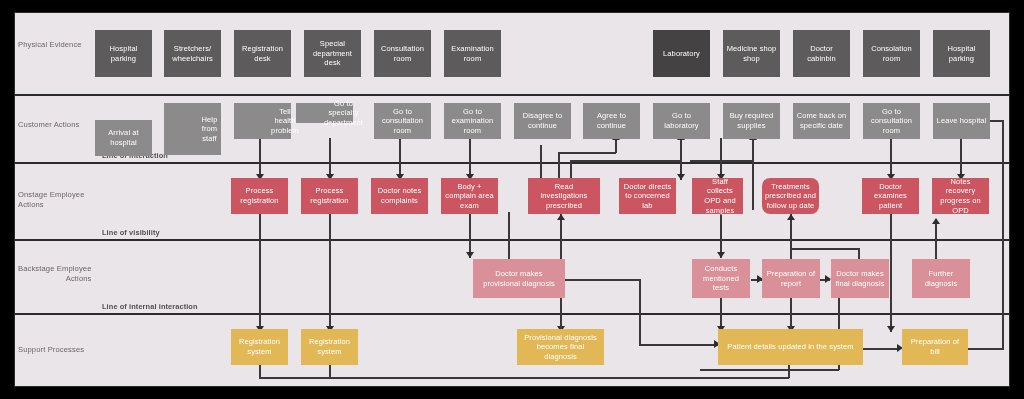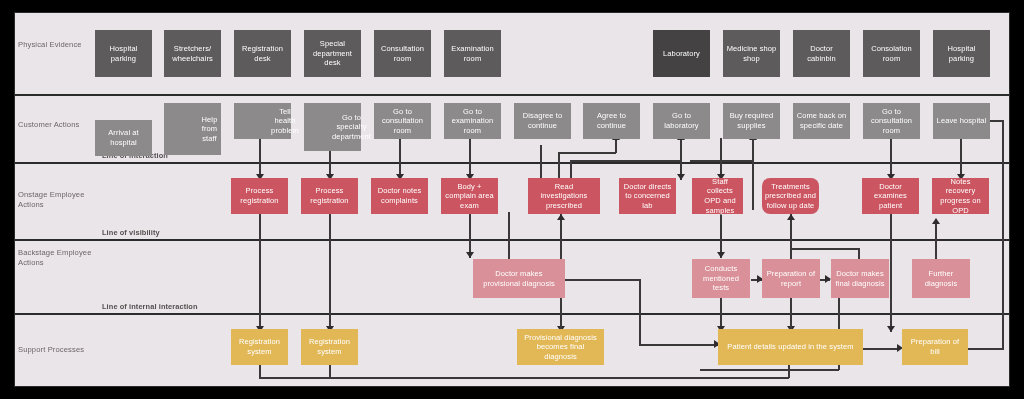--- a/index.html
+++ b/index.html
@@ -35,21 +35,21 @@
   <div class="band" style="top:12px;height:83px;"></div>
   <div class="band" style="top:95px;height:68px;"></div>
   <div class="band" style="top:163px;height:77px;"></div>
   <div class="band" style="top:240px;height:74px;"></div>
   <div class="band" style="top:314px;height:73px;"></div>
 
   <div class="band-label" style="top:40px;">Physical Evidence</div>
   <div class="band-label" style="top:120px;">Customer Actions</div>
   <div class="band-label" style="top:190px;">Onstage Employee
 Actions</div>
-  <div class="band-label" style="top:248px;">Backstage Employee
+  <div class="band-label" style="top:264px;text-align:right;">Backstage Employee
 Actions</div>
   <div class="band-label" style="top:345px;">Support Processes</div>
 
   <div class="divlabel" style="left:90px;top:151px;">Line of interaction</div>
   <div class="divlabel" style="left:90px;top:228px;">Line of visibility</div>
   <div class="divlabel" style="left:90px;top:302px;">Line of internal interaction</div>
 
   <div class="ln lv" style="left:259px;top:138px;height:42px;"></div>
   <div class="arw arw-d" style="left:256px;top:174px;"></div>
   <div class="ln lv" style="left:329px;top:138px;height:42px;"></div>
@@ -168,21 +168,21 @@
   <div class="node n-evidence" style="left:863px;top:30px;width:57px;height:47px;white-space:pre-line;">Consolation
 room</div>
   <div class="node n-evidence" style="left:933px;top:30px;width:57px;height:47px;white-space:pre-line;">Hospital
 parking</div>
 
   <div class="node n-customer" style="left:95px;top:103px;width:57px;height:36px;white-space:pre-line;margin-top:17px;">Arrival at
 hospital</div>
   <div class="node n-customer" style="left:164px;top:103px;width:57px;height:52px;white-space:pre-line;padding-left:37px;">Help from staff</div>
   <div class="node n-customer" style="left:234px;top:103px;width:57px;height:36px;white-space:pre-line;padding-left:48px;">Tell health
 problem</div>
-  <div class="node n-customer" style="left:304px;top:103px;width:57px;height:48px;white-space:pre-line;padding-left:41px;">Go to specialty
+  <div class="node n-customer" style="left:296px;top:103px;width:57px;height:20px;white-space:pre-line;padding-left:41px;">Go to specialty
 department</div>
   <div class="node n-customer" style="left:374px;top:103px;width:57px;height:36px;white-space:pre-line;">Go to
 consultation
 room</div>
   <div class="node n-customer" style="left:444px;top:103px;width:57px;height:36px;white-space:pre-line;">Go to
 examination
 room</div>
   <div class="node n-customer" style="left:514px;top:103px;width:57px;height:36px;white-space:pre-line;">Disagree to
 continue</div>
   <div class="node n-customer" style="left:583px;top:103px;width:57px;height:36px;white-space:pre-line;">Agree to

